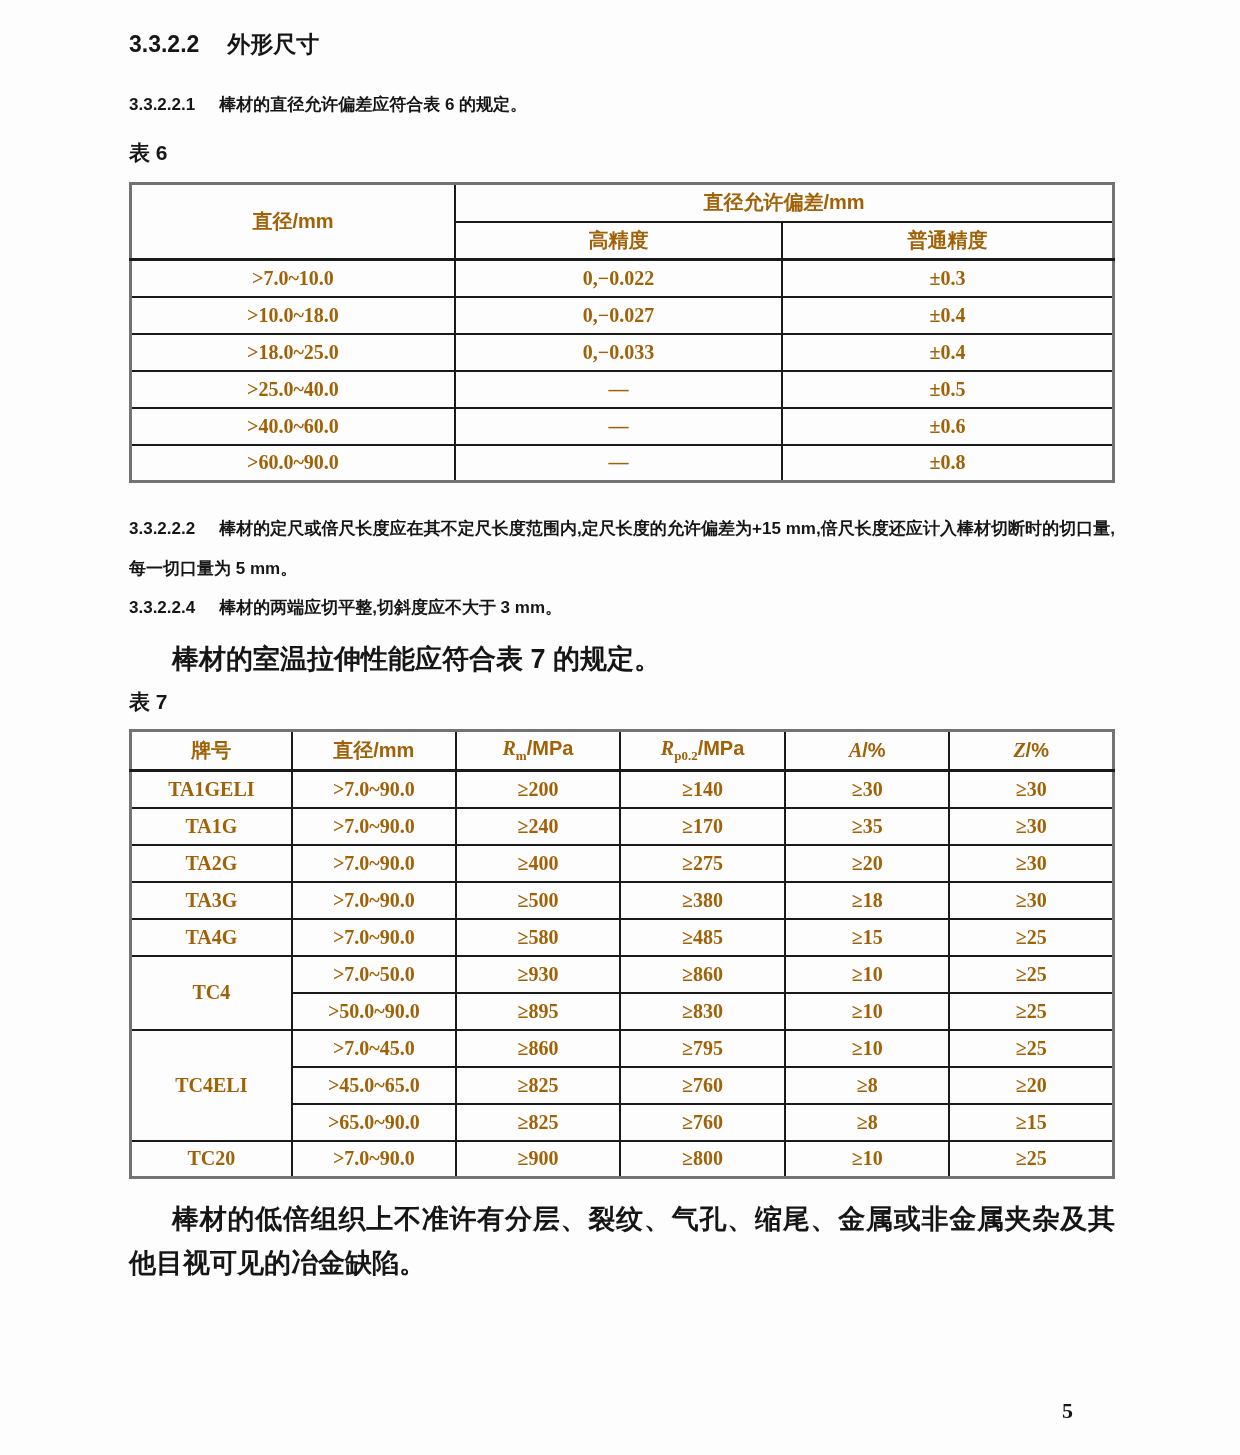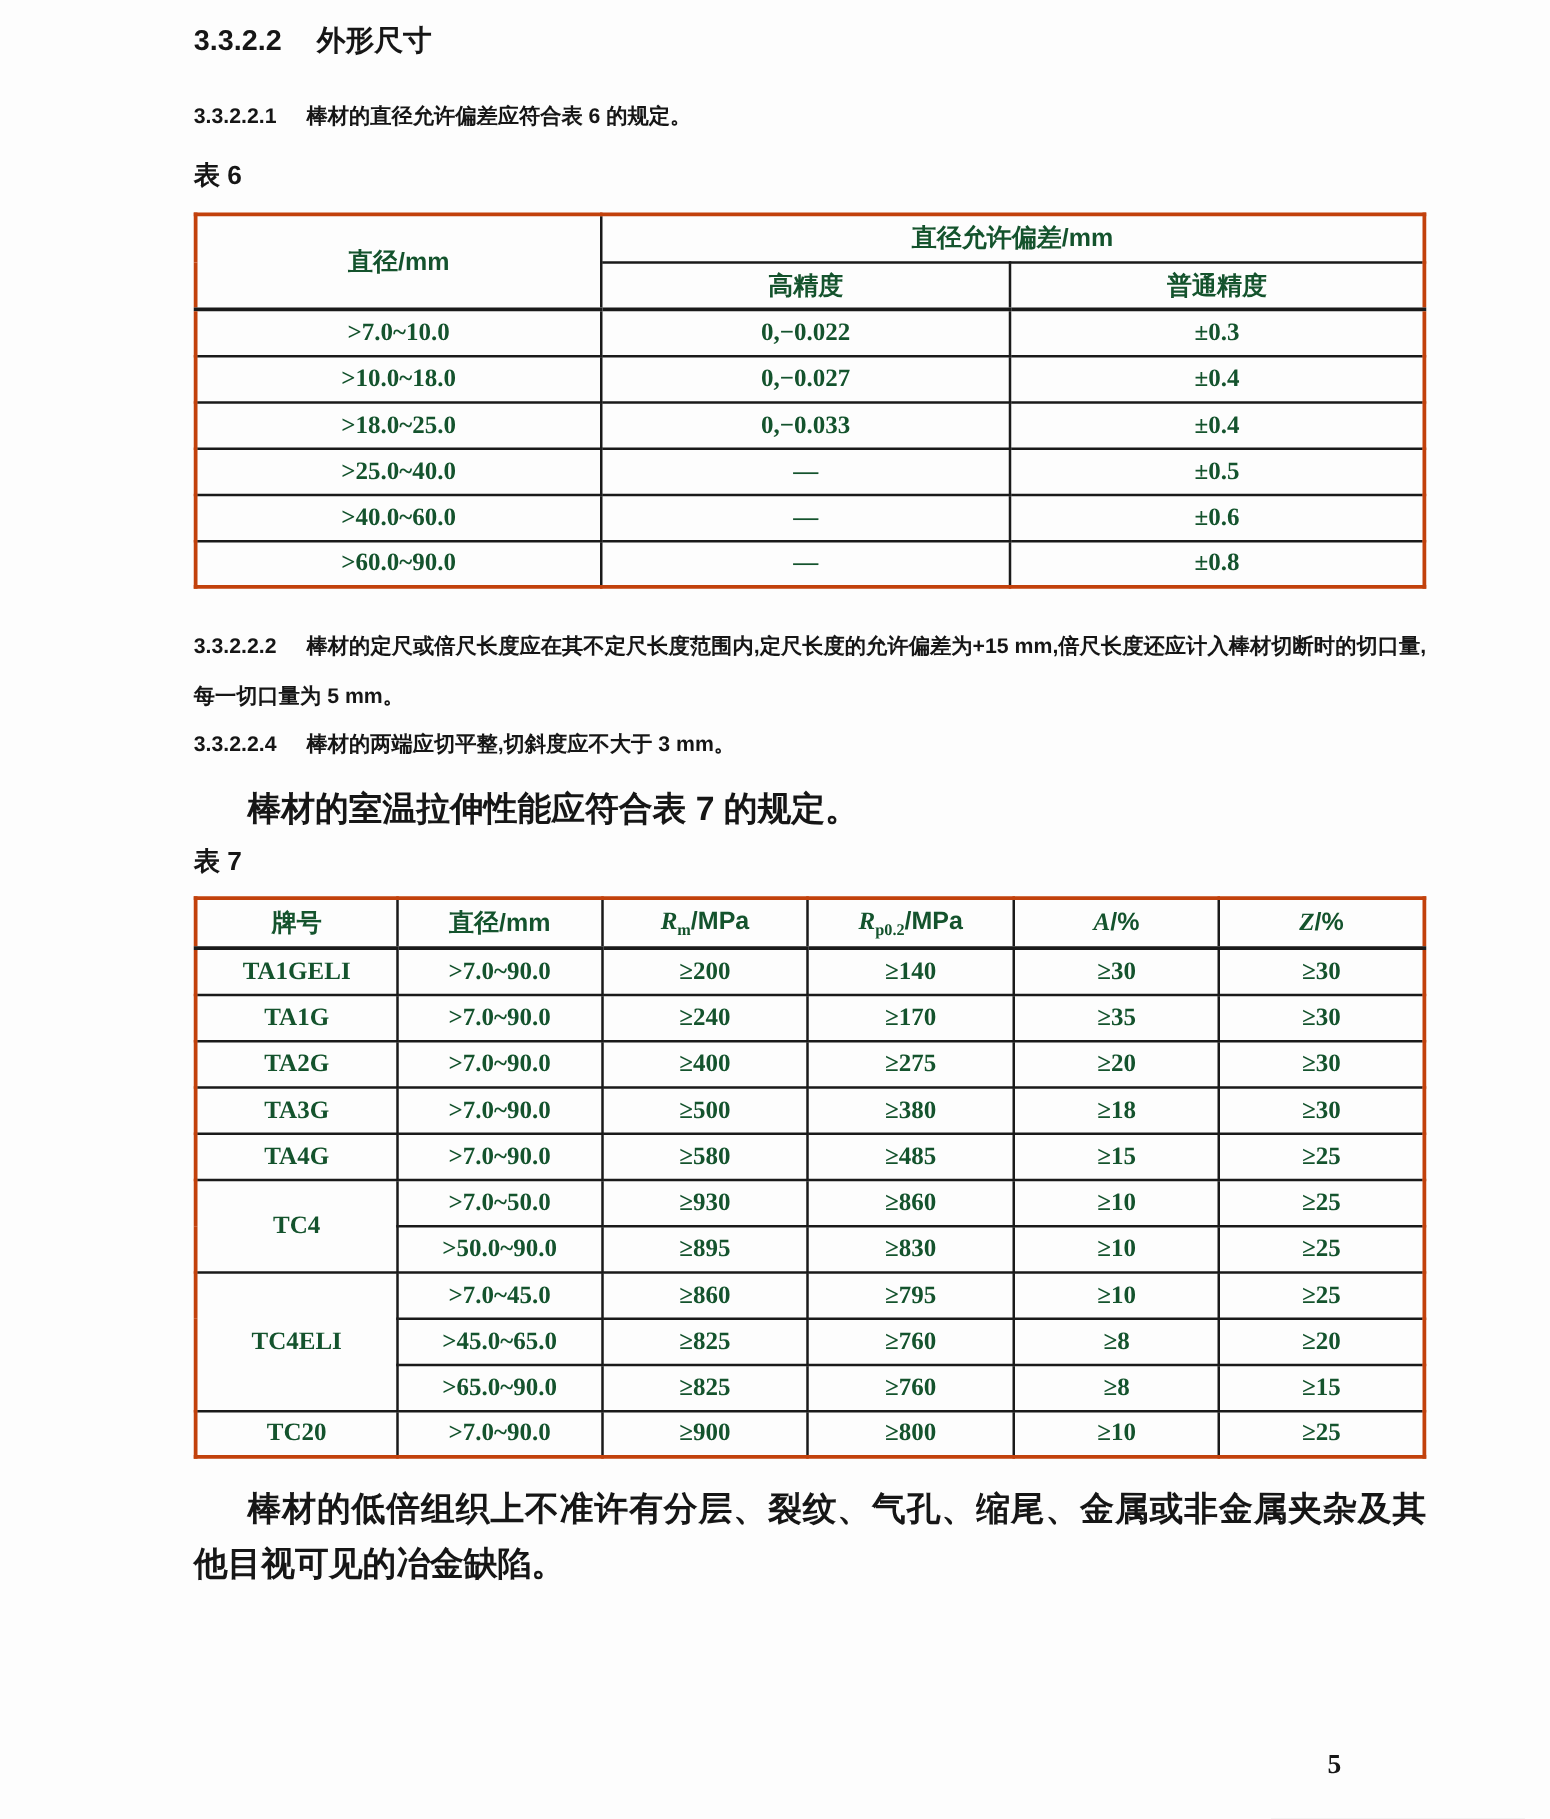--- a/index.html
+++ b/index.html
@@ -8,23 +8,23 @@
     position:relative;
     width:1240px; height:1455px;
     background:#fdfdfd;
     color:#161616;
     font-family:"Liberation Sans", sans-serif;
     overflow:hidden;
     margin:0 auto;
   }
   .content {
     position:absolute;
-    left:155px; top:0;
+    left:129px; top:0;
     width:986px;
-    padding-top:16px;
+    padding-top:28px;
   }
   h2.sec-heading {
     font-size:23px; font-weight:700;
     line-height:32px;
     font-family:"Liberation Sans", sans-serif;
   }
   h2.sec-heading .sec-num { margin-right:28px; }
   .clause {
     font-size:17px; font-weight:600;
     line-height:38px;
@@ -45,25 +45,25 @@
   .wide-p { line-height:44px; }
   .tbl-caption {
     text-align:left;
     font-size:21px; font-weight:700;
     line-height:30px;
   }
   table {
     width:100%;
     border-collapse:collapse;
     table-layout:fixed;
-    border:3px solid #c2410c;
+    border:3px solid #737373;
     font-family:"Liberation Serif", serif;
     font-weight:600;
     font-size:20px;
-    color:#14532d;
+    color:#a16207;
   }
   th, td {
     border:2px solid #1a1a1a;
     text-align:center;
     vertical-align:middle;
     padding:0;
   }
   thead th {
     border-bottom:3px solid #1a1a1a;
     font-family:"Liberation Sans", sans-serif;

